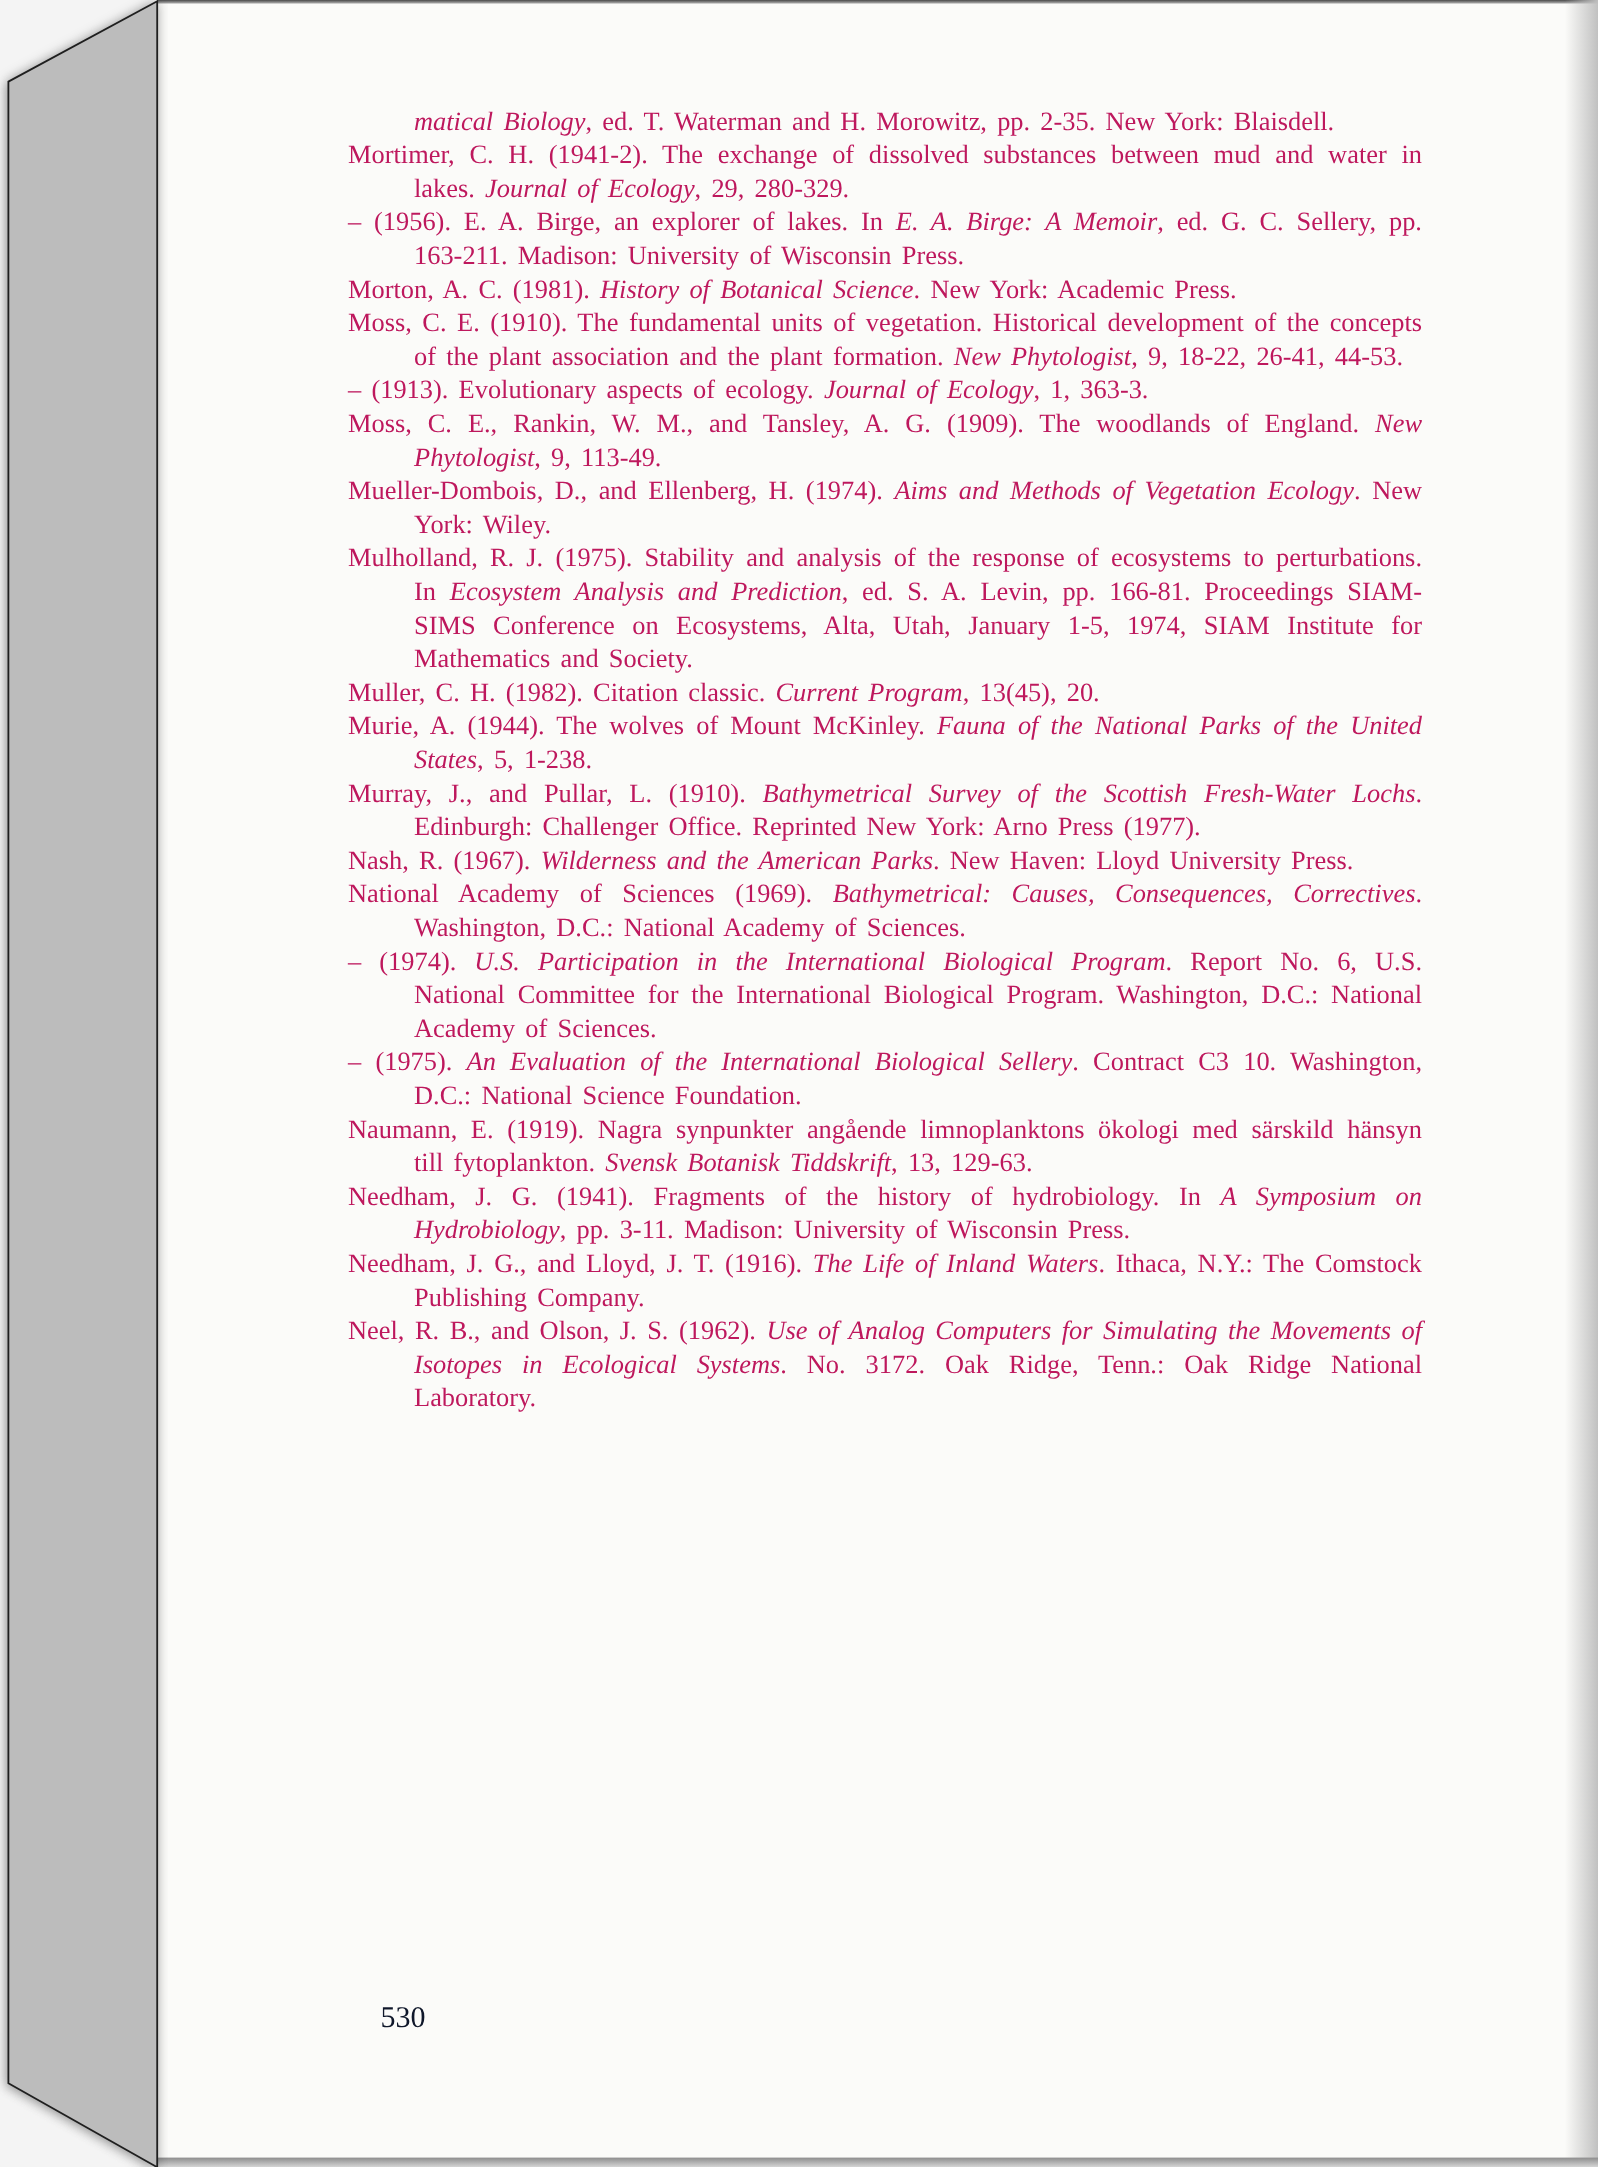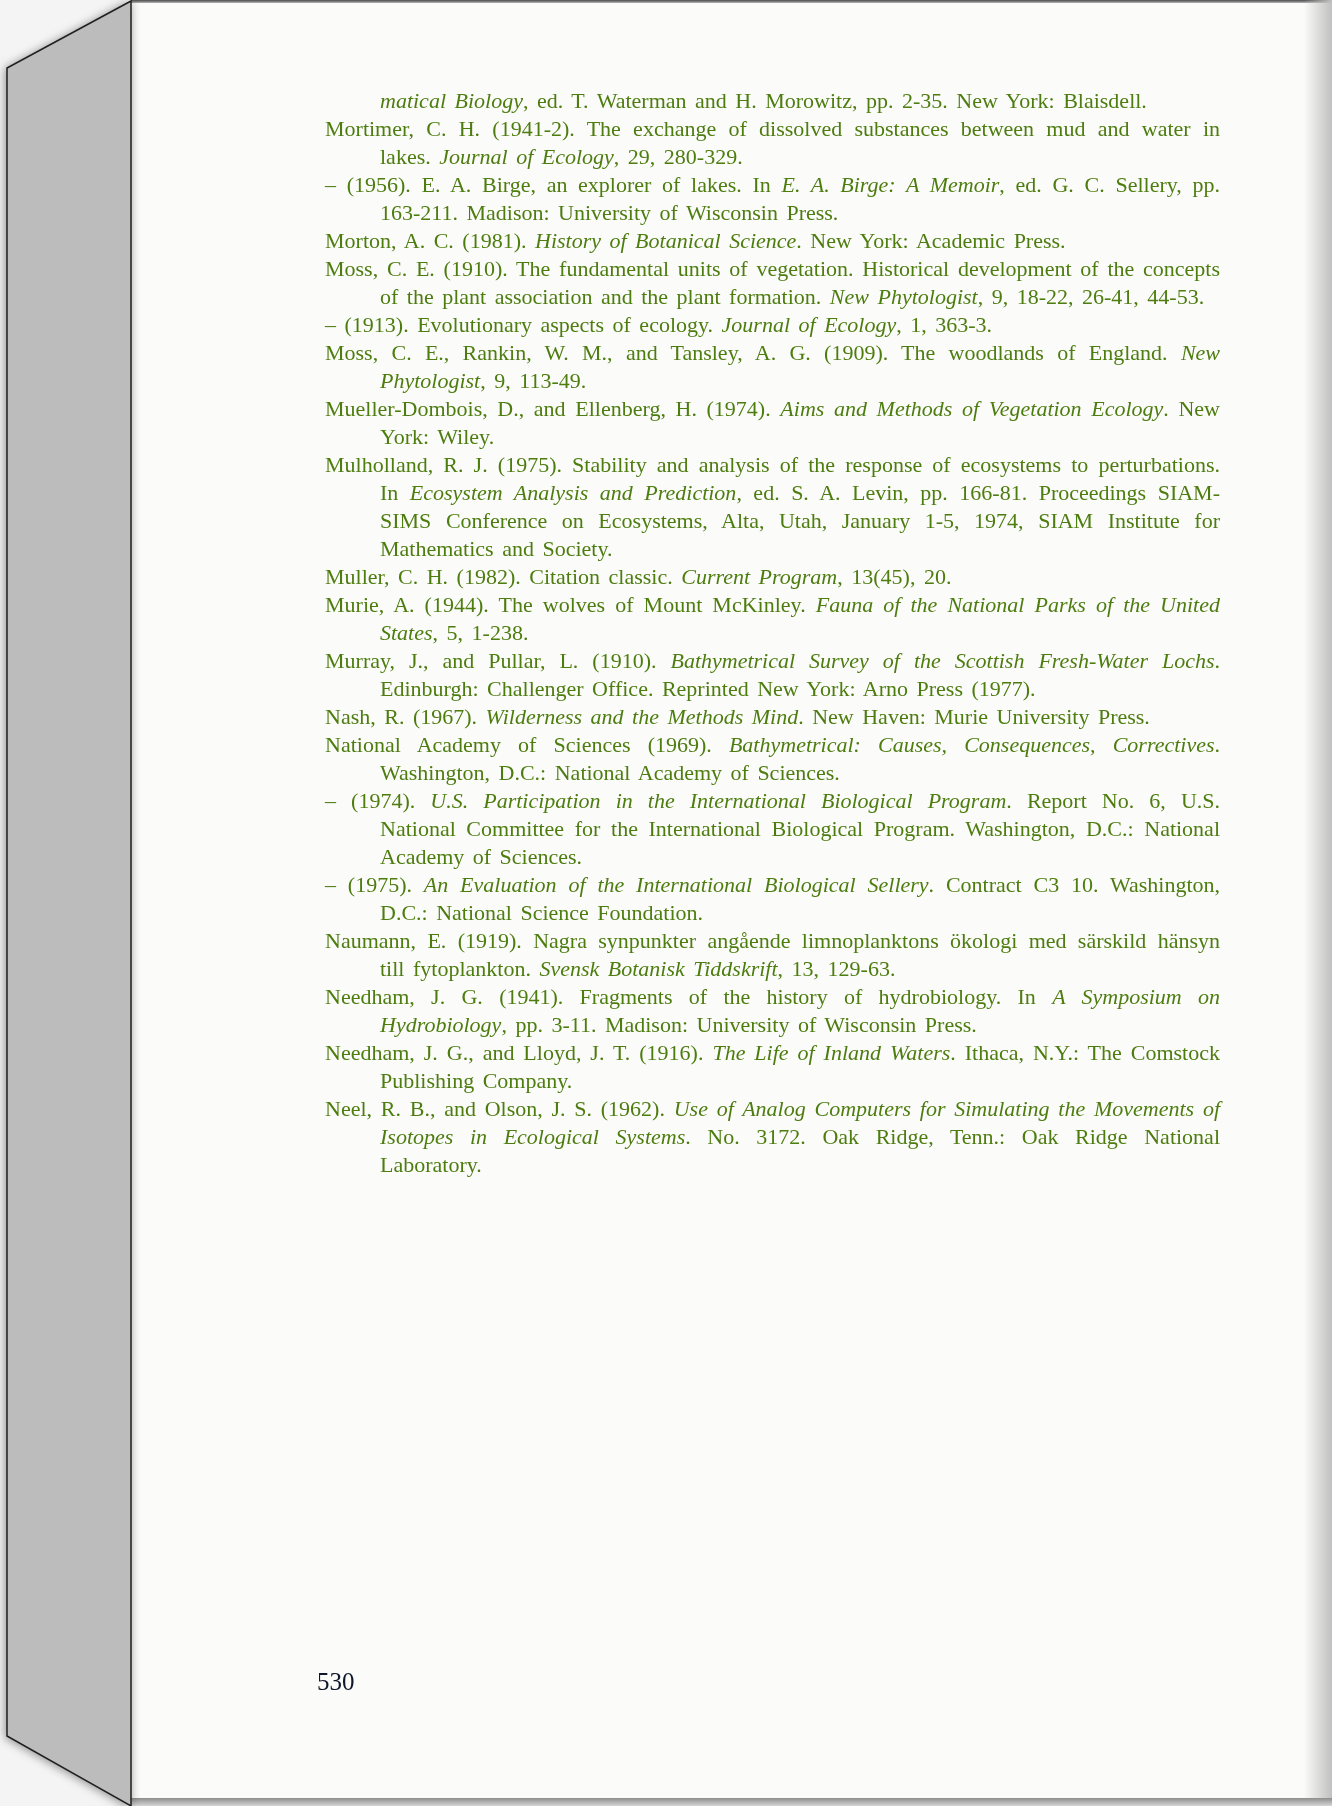--- a/index.html
+++ b/index.html
@@ -54,25 +54,24 @@
     bottom: 0;
     width: 100%;
     height: 8px;
     background: linear-gradient(to bottom, #8d8d8d, #d6d6d6);
   }
   .refs {
     position: absolute;
     left: 159px;
     top: 87px;
     width: 895px;
-    color: #4d7c0f;
+    color: #be185d;
     font-size: 22px;
     line-height: 28px;
     word-spacing: 3px;
-    margin-left: 35px;
   }
   .ref {
     margin: 0;
     text-align: justify;
     text-justify: inter-word;
     padding-left: 55px;
     text-indent: -55px;
   }
   .ref.cont {
     text-indent: 0;
@@ -108,21 +107,21 @@
         <p class="ref"><span>– (1956). E. A. Birge, an explorer of lakes. In </span><i>E. A. Birge: A Memoir</i><span>, ed. G. C. Sellery, pp. 163-211. Madison: University of Wisconsin Press.</span></p>
         <p class="ref"><span>Morton, A. C. (1981). </span><i>History of Botanical Science</i><span>. New York: Academic Press.</span></p>
         <p class="ref"><span>Moss, C. E. (1910). The fundamental units of vegetation. Historical develop­ment of the concepts of the plant association and the plant formation. </span><i>New Phytologist</i><span>, 9, 18-22, 26-41, 44-53.</span></p>
         <p class="ref"><span>– (1913). Evolutionary aspects of ecology. </span><i>Journal of Ecology</i><span>, 1, 363-3.</span></p>
         <p class="ref"><span>Moss, C. E., Rankin, W. M., and Tansley, A. G. (1909). The woodlands of England. </span><i>New Phytologist</i><span>, 9, 113-49.</span></p>
         <p class="ref"><span>Mueller-Dombois, D., and Ellenberg, H. (1974). </span><i>Aims and Methods of Vegeta­tion Ecology</i><span>. New York: Wiley.</span></p>
         <p class="ref"><span>Mulholland, R. J. (1975). Stability and analysis of the response of ecosystems to perturbations. In </span><i>Ecosystem Analysis and Prediction</i><span>, ed. S. A. Levin, pp. 166-81. Proceedings SIAM-SIMS Conference on Ecosystems, Alta, Utah, January 1-5, 1974, SIAM Institute for Mathematics and Society.</span></p>
         <p class="ref"><span>Muller, C. H. (1982). Citation classic. </span><i>Current Program</i><span>, 13(45), 20.</span></p>
         <p class="ref"><span>Murie, A. (1944). The wolves of Mount McKinley. </span><i>Fauna of the National Parks of the United States</i><span>, 5, 1-238.</span></p>
         <p class="ref"><span>Murray, J., and Pullar, L. (1910). </span><i>Bathymetrical Survey of the Scottish Fresh-Water Lochs</i><span>. Edinburgh: Challenger Office. Reprinted New York: Arno Press (1977).</span></p>
-        <p class="ref"><span>Nash, R. (1967). </span><i>Wilderness and the Methods Mind</i><span>. New Haven: Murie Uni­versity Press.</span></p>
+        <p class="ref"><span>Nash, R. (1967). </span><i>Wilderness and the American Parks</i><span>. New Haven: Lloyd Uni­versity Press.</span></p>
         <p class="ref"><span>National Academy of Sciences (1969). </span><i>Bathymetrical: Causes, Consequences, Correctives</i><span>. Washington, D.C.: National Academy of Sciences.</span></p>
         <p class="ref"><span>– (1974). </span><i>U.S. Participation in the International Biological Program</i><span>. Report No. 6, U.S. National Committee for the International Biological Program. Washington, D.C.: National Academy of Sciences.</span></p>
         <p class="ref"><span>– (1975). </span><i>An Evaluation of the International Biological Sellery</i><span>. Contract C3 10. Washington, D.C.: National Science Foundation.</span></p>
         <p class="ref"><span>Naumann, E. (1919). Nagra synpunkter angående limnoplanktons ökologi med särskild hänsyn till fytoplankton. </span><i>Svensk Botanisk Tiddskrift</i><span>, 13, 129-63.</span></p>
         <p class="ref"><span>Needham, J. G. (1941). Fragments of the history of hydrobiology. In </span><i>A Sym­posium on Hydrobiology</i><span>, pp. 3-11. Madison: University of Wisconsin Press.</span></p>
         <p class="ref"><span>Needham, J. G., and Lloyd, J. T. (1916). </span><i>The Life of Inland Waters</i><span>. Ithaca, N.Y.: The Comstock Publishing Company.</span></p>
         <p class="ref"><span>Neel, R. B., and Olson, J. S. (1962). </span><i>Use of Analog Computers for Simulating the Movements of Isotopes in Ecological Systems</i><span>. No. 3172. Oak Ridge, Tenn.: Oak Ridge National Laboratory.</span></p>
       </div>
 
     <div class="page-number">530</div>

